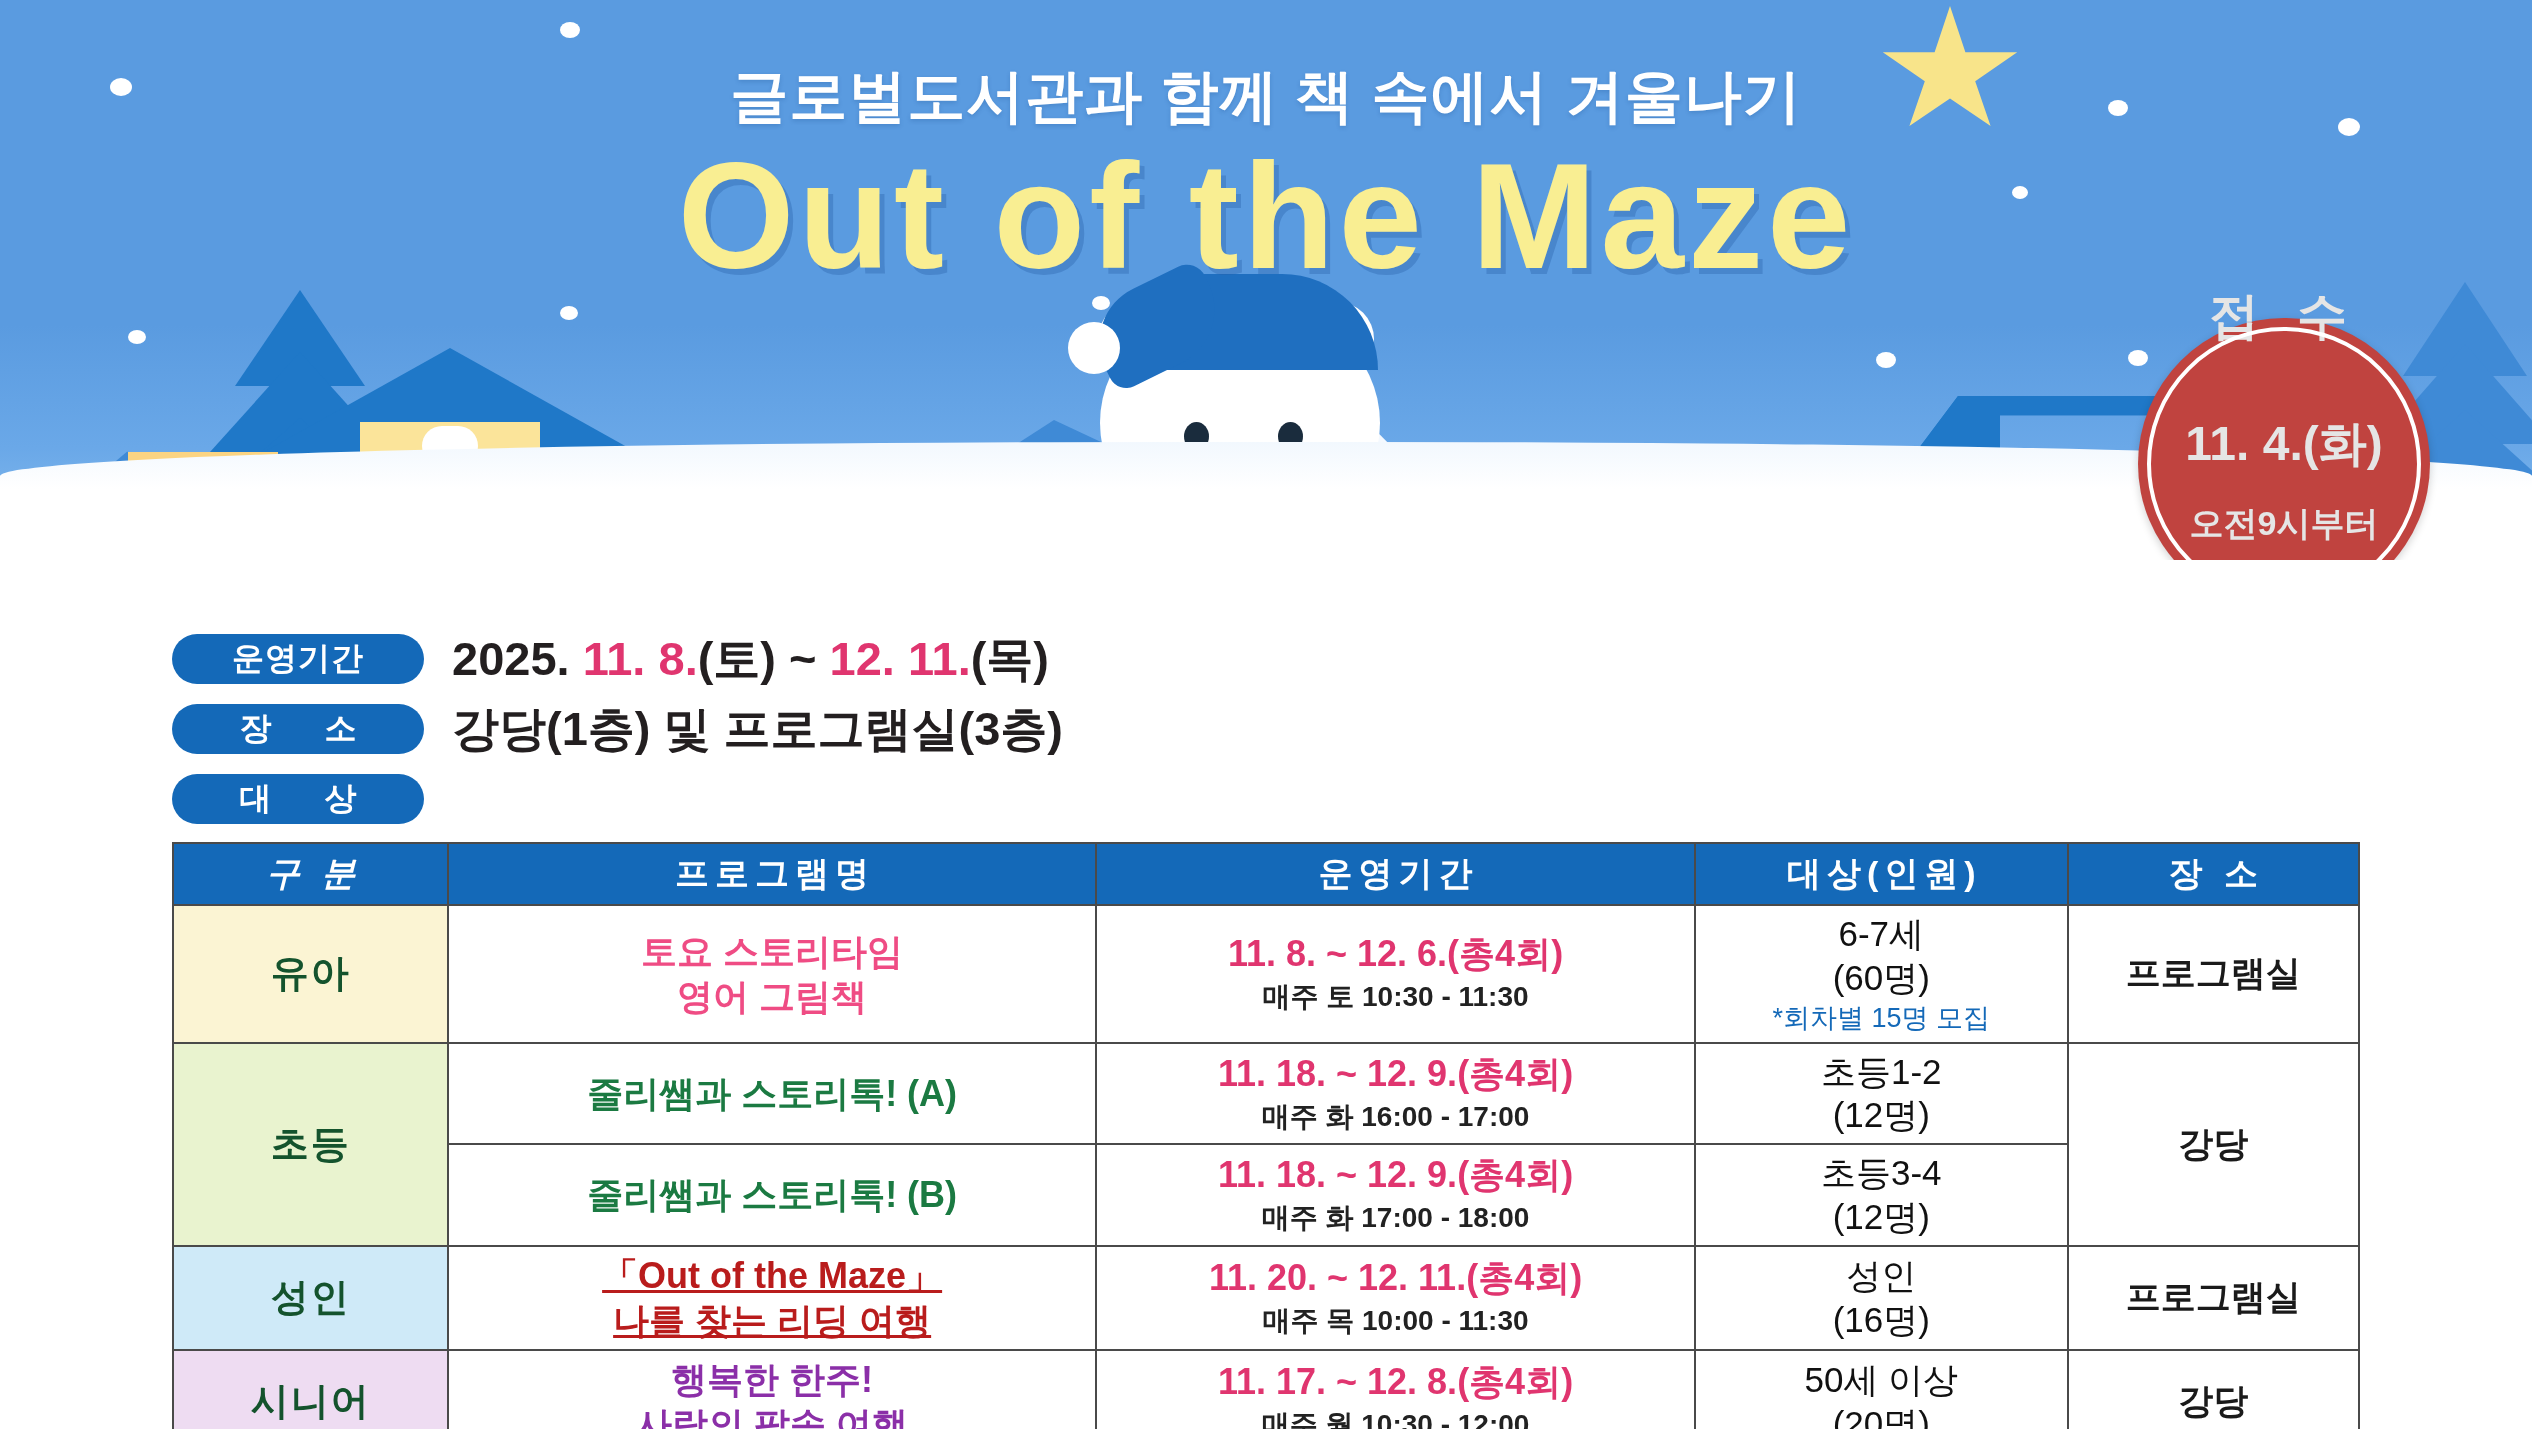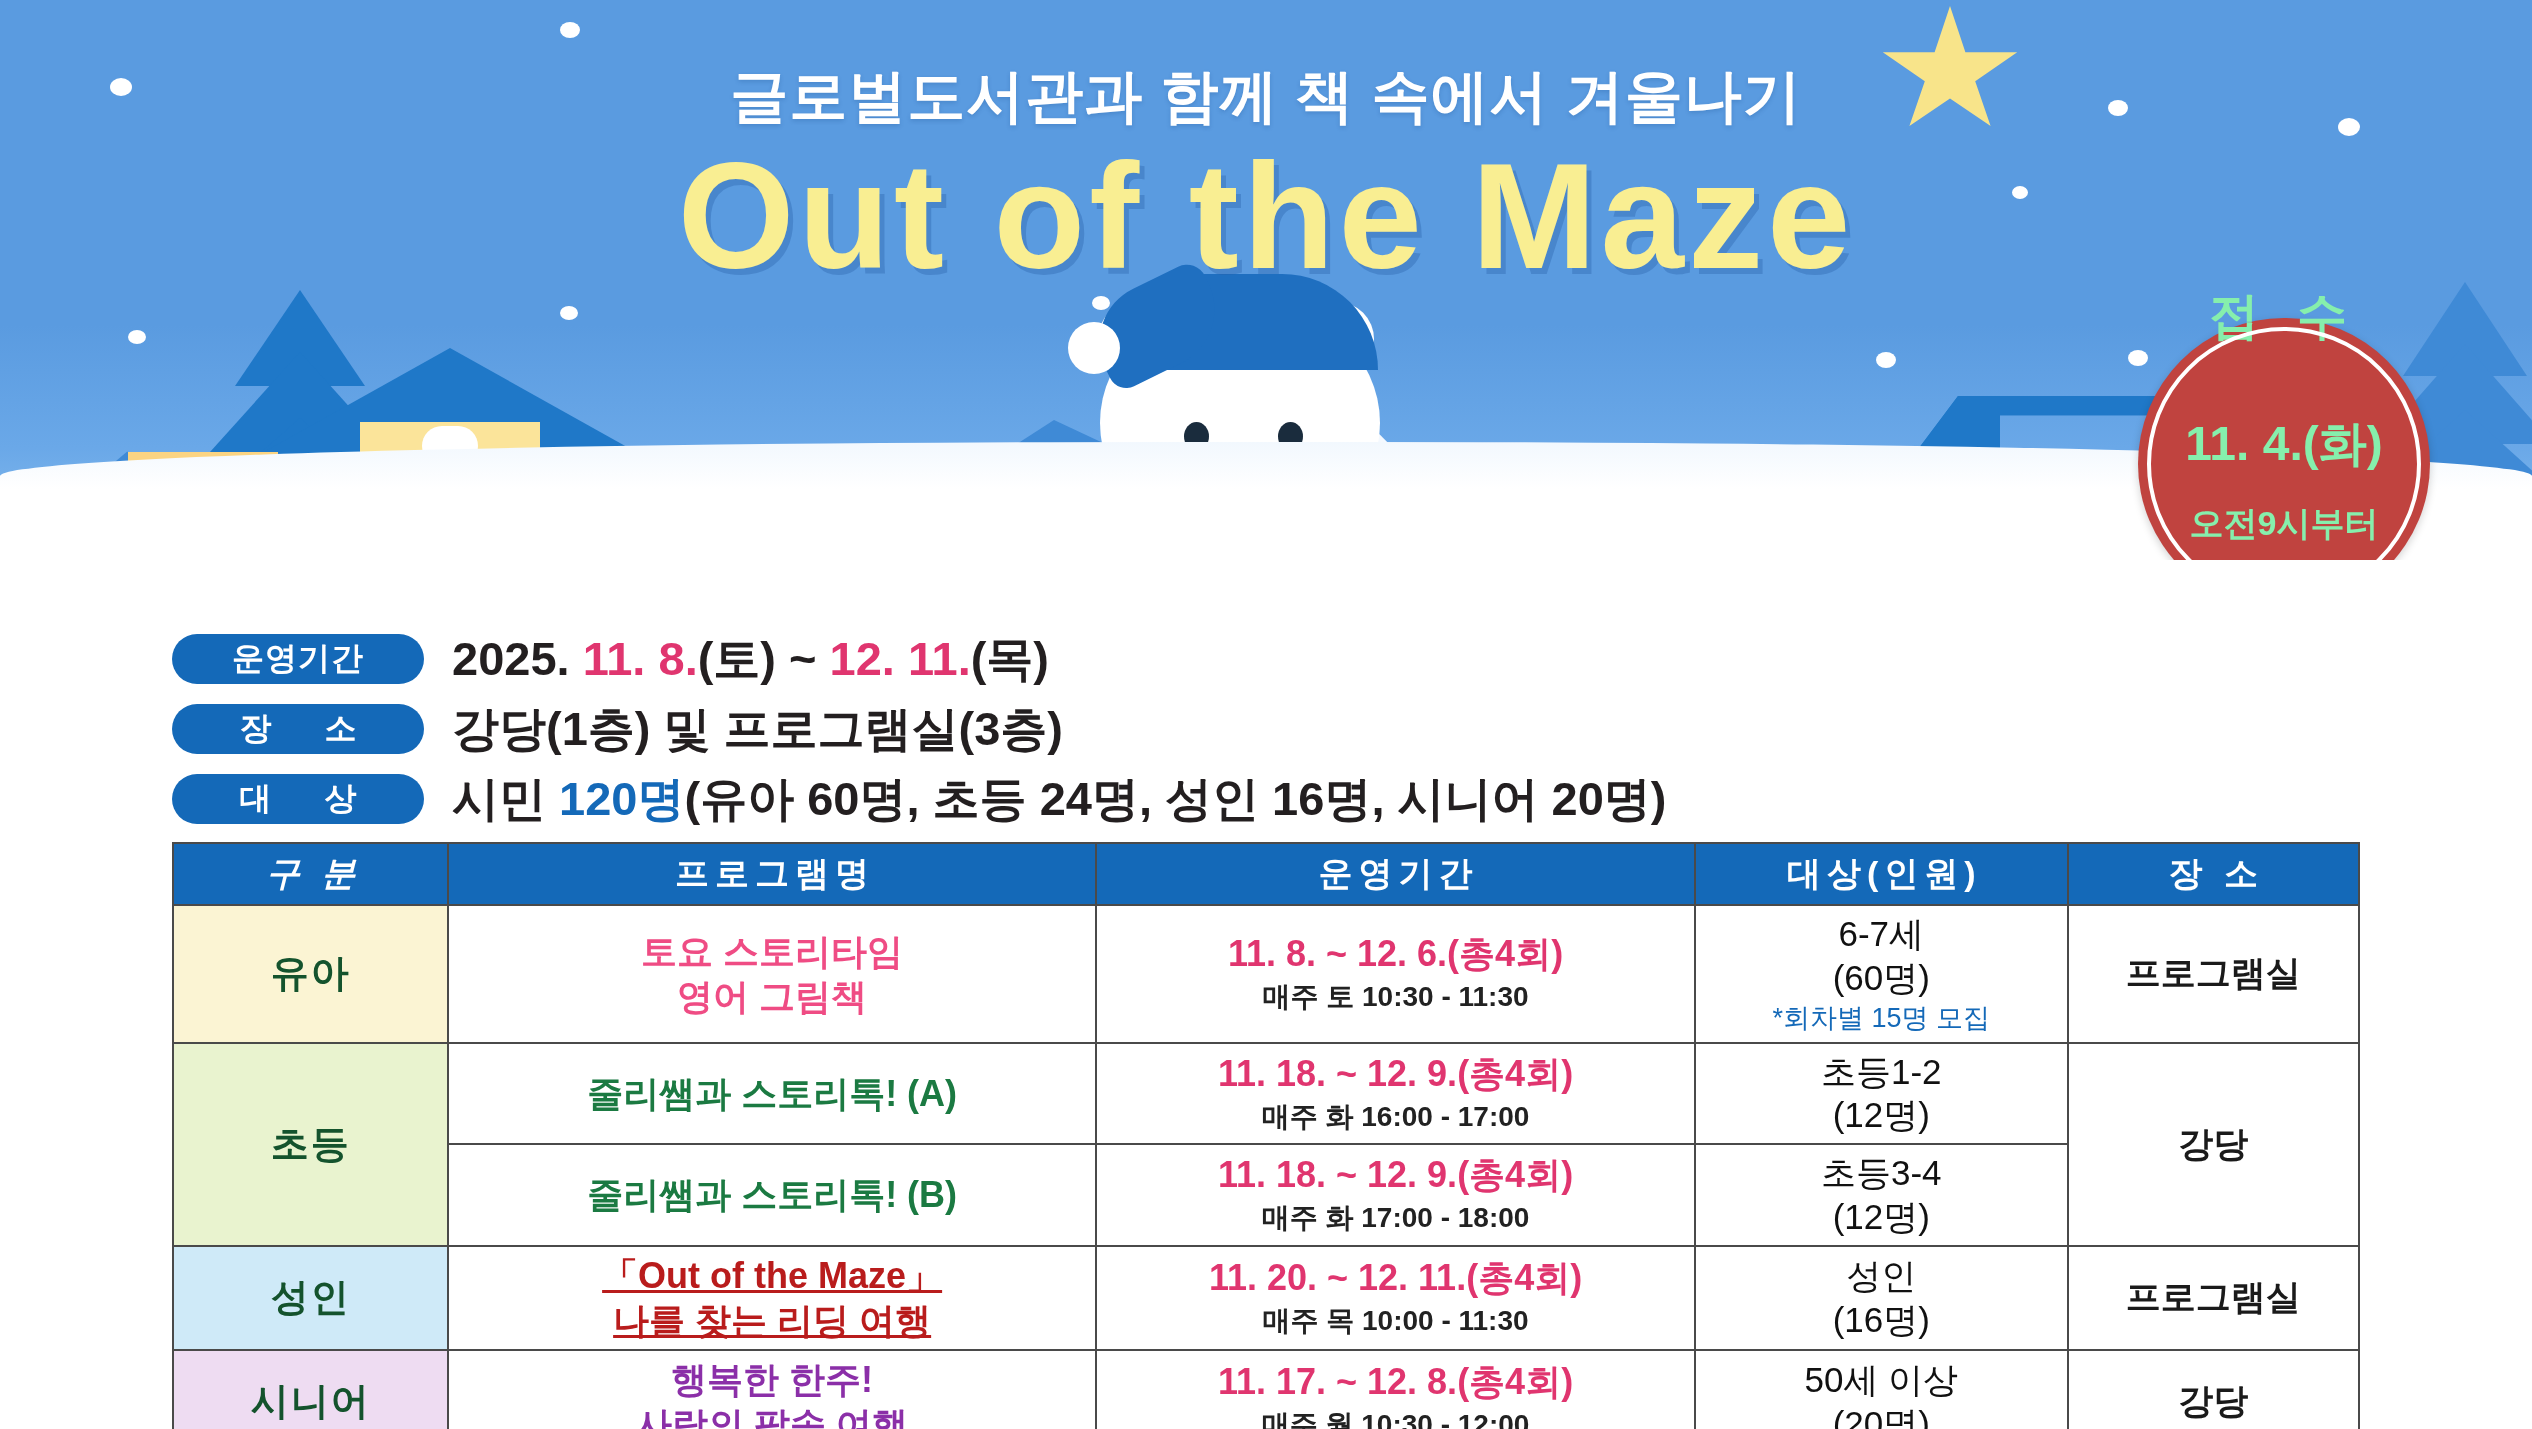--- a/index.html
+++ b/index.html
@@ -66,21 +66,21 @@
     position:absolute; top:130px; left:0; width:2532px; text-align:center;
     color:#f9ee92; font-size:150px; font-weight:bold; letter-spacing:4px;
     text-shadow:5px 6px 0 rgba(40,95,165,.35);
   }
 
   
   #stamp {
     position:absolute; left:2138px; top:318px; width:292px; height:292px;
     border-radius:50%; background:#c0433f;
     display:flex; flex-direction:column; align-items:center; justify-content:center;
-    color:#86efac; box-shadow:0 3px 8px rgba(0,0,0,.18);gap:25px;
+    color:#e5e5e5; box-shadow:0 3px 8px rgba(0,0,0,.18);gap:25px;
   }
   #stamp .ring {
     position:absolute; left:9px; top:9px; right:9px; bottom:9px;
     border:4px solid #ffffff; border-radius:50%;
   }
   #stamp .s-top { font-size:50px; font-weight:bold; letter-spacing:12px; margin-bottom:4px; }
   #stamp .rule { width:216px; height:4px; background:#fff; }
   #stamp .s-date { font-size:48px; font-weight:bold; margin-top:8px; }
   #stamp .s-time { font-size:34px; font-weight:bold; margin-bottom:4px; }
   #stamp .stars { display:flex; gap:22px; margin-top:10px; }
@@ -257,21 +257,20 @@
     <div class="infoRow">
       <div class="pill">운영기간</div>
       <div class="infoText"><span>2025. </span><span class="pink">11. 8.</span><span>(토) ~ </span><span class="pink">12. 11.</span><span>(목)</span></div>
     </div>
     <div class="infoRow">
       <div class="pill spread">장 소</div>
       <div class="infoText"><span>강당(1층) 및 프로그램실(3층)</span></div>
     </div>
     <div class="infoRow">
       <div class="pill spread">대 상</div>
-      <div class="infoText"><span>시민 </span><span class="bluenum">120명</span><span>(유아 60명, 초등 24명, 성인 16명, 시니어 20명)</span></div>
     </div>
   </div>
 
 <table id="tbl">
   <thead>
     <tr>
         <th style="width: 170px; font-style: italic;">구 분</th>
         <th style="width: 400px;">프로그램명</th>
         <th style="width: 370px;">운영기간</th>
         <th style="width: 230px;">대상(인원)</th>

